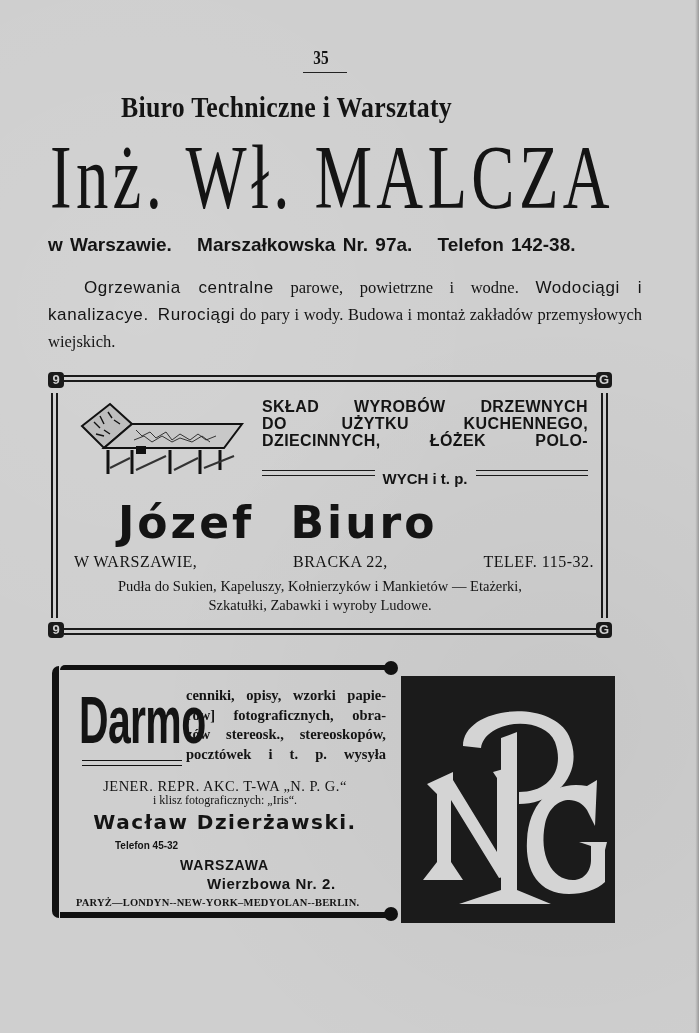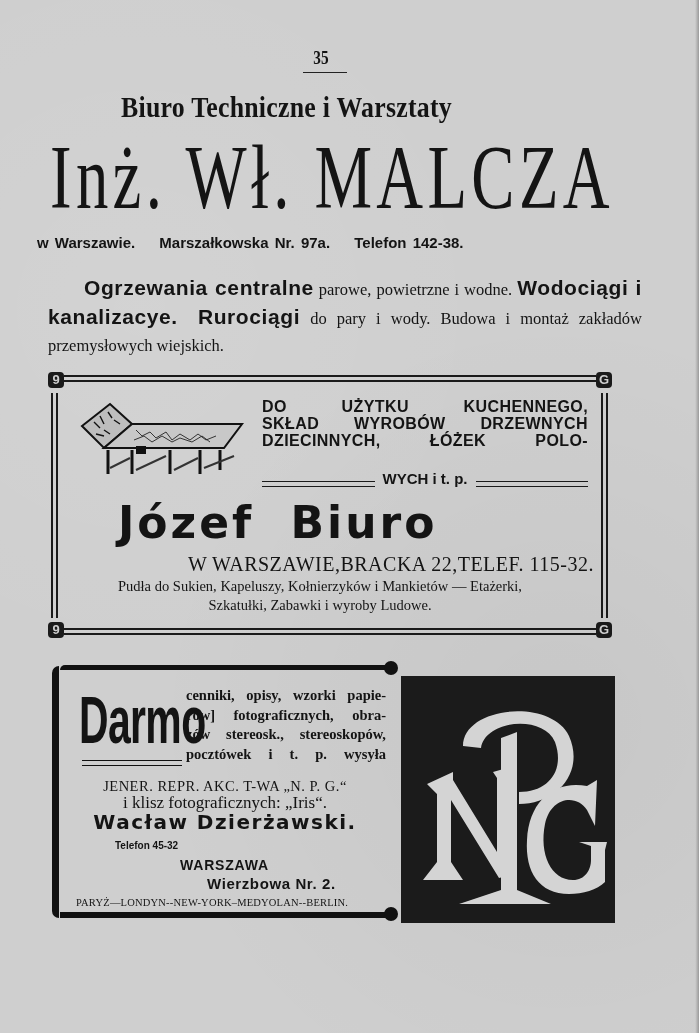--- a/index.html
+++ b/index.html
@@ -15,54 +15,54 @@
   .page-edge { position:absolute; right:0; top:0; width:4px; height:1033px; background:linear-gradient(to right, #cfcfcf, #9a9a9a); }
   .abs { position:absolute; }
 
   
   .page-num { left:312px; top:48px; font-size:18px; font-family:"Liberation Serif", serif; font-weight:bold; transform:scaleX(0.85); }
   .page-num-rule { left:303px; top:72px; width:44px; height:1px; background:#222; }
 
   
   .malcza-sub { left:121px; top:90px; font-family:"Liberation Serif", serif; font-weight:bold; font-size:30px; transform:scaleX(0.86); transform-origin:left top; letter-spacing:0.3px; }
   .malcza-title { left:50px; top:133px; font-family:"Liberation Serif", serif; font-size:90px; line-height:90px; transform:scaleX(0.72); transform-origin:left top; letter-spacing:6px; white-space:nowrap; }
-  .malcza-addr { left:37px; top:234px; font-family:"Liberation Sans", sans-serif; font-weight:bold; font-size:15px; white-space:nowrap; word-spacing:2px; }
+  .malcza-addr { left:48px; top:234px; font-family:"Liberation Sans", sans-serif; font-weight:bold; font-size:19px; white-space:nowrap; word-spacing:2px; }
   .malcza-addr span { margin-right:18px; }
   .malcza-body { left:48px; top:274px; width:594px; font-size:16.5px; line-height:27px; text-align:justify; }
-  .bold-sans { font-family:"Liberation Sans", sans-serif; font-weight:bold; font-size:21px; letter-spacing:0.6px; }
+  .bold-sans { font-family:"Liberation Sans", sans-serif; font-weight:normal; font-size:17px; letter-spacing:0.6px; }
 
   
   .frame-h { height:2px; background:#1a1a1a; }
   .frame-v { width:2px; background:#1a1a1a; }
   .scroll-orn { width:16px; height:16px; background:#1a1a1a; border-radius:4px; color:#cfcfcf; font-family:"Liberation Sans", sans-serif; font-weight:bold; font-size:13px; line-height:16px; text-align:center; }
   .drabik-list { left:262px; top:398px; width:326px; font-family:"Liberation Sans", sans-serif; font-weight:bold; font-size:16px; line-height:17px; text-align:justify; letter-spacing:0.4px; }
   .drabik-list .ln { display:block; text-align-last:justify; }
-  .drabik-last { left:262px; top:470px; width:326px; display:flex; align-items:flex-end; gap:8px; font-family:"Liberation Sans", sans-serif; font-weight:bold; font-size:15px; }
+  .drabik-last { left:262px; top:470px; width:326px; display:flex; align-items:flex-start; gap:8px; font-family:"Liberation Sans", sans-serif; font-weight:bold; font-size:15px; }
   .dbl-rule { flex:1; height:4px; border-top:1.5px solid #1a1a1a; border-bottom:1.5px solid #1a1a1a; }
   .drabik-name { left:118px; top:497px; font-family:"DejaVu Sans", sans-serif; font-weight:bold; font-size:44px; letter-spacing:3px; word-spacing:18px; }
-  .drabik-addr { left:74px; top:553px; width:520px; display:flex; justify-content:flex-end; font-size:20px; letter-spacing:0.5px; }
+  .drabik-addr { left:74px; top:553px; width:520px; display:flex; justify-content:space-between; font-size:16px; letter-spacing:0.5px; }
   .drabik-goods { left:118px; top:577px; width:404px; font-size:14.5px; line-height:19px; text-align:justify; text-align-last:center; }
 
   
   .darmo-frame-top { left:60px; top:665px; width:330px; height:5px; background:#111; border-radius:10px 0 0 0; }
   .darmo-frame-left { left:52px; top:666px; width:7px; height:252px; background:#111; border-radius:10px 0 0 10px; }
   .darmo-frame-bot { left:60px; top:912px; width:330px; height:6px; background:#111; }
   .knob { width:14px; height:14px; background:#111; border-radius:50%; }
   .darmo-word { left:79px; top:684px; font-family:"Liberation Sans", sans-serif; font-weight:bold; font-size:66px; line-height:72px; transform:scaleX(0.62); transform-origin:left top; letter-spacing:-1px; }
   .darmo-rule { left:82px; top:760px; width:100px; height:4px; border-top:1.5px solid #111; border-bottom:1.5px solid #111; }
   .darmo-text { left:186px; top:686px; width:200px; font-size:14.5px; line-height:19.5px; text-align:justify; text-align-last:justify; font-weight:bold; }
   .darmo-text .ln { display:block; }
   .darmo-center { left:60px; width:330px; text-align:center; }
   .jener { top:778px; font-size:14.5px; letter-spacing:0.5px; }
-  .klisz { top:793px; font-size:17px; }
+  .klisz { top:793px; font-size:12px; }
   .wac { top:810px; font-family:"DejaVu Sans", sans-serif; font-weight:bold; font-size:20px; letter-spacing:1.5px; }
   .tel { left:108px; top:840px; font-family:"Liberation Sans", sans-serif; font-weight:bold; font-size:10px;margin-left:7px; }
   .waw { left:180px; top:857px; font-family:"Liberation Sans", sans-serif; font-weight:bold; font-size:14px; letter-spacing:0.8px; }
   .wierz { left:207px; top:875px; font-family:"Liberation Sans", sans-serif; font-weight:bold; font-size:15px; letter-spacing:0.6px; }
-  .cities { left:76px; top:897px; font-family:"Liberation Serif", serif; font-weight:normal; font-size:10.5px; letter-spacing:0.2px; }
+  .cities { left:76px; top:897px; font-family:"Liberation Serif", serif; font-weight:bold; font-size:10.5px; letter-spacing:0.2px; }
 
   
   .logo-box { left:401px; top:676px; width:214px; height:247px; background:#1b1b1b; }
   .logo-box svg { width:100%; height:100%; }
 </style>
 </head>
 <body>
 
 <div class="page-edge"></div>
 
@@ -119,22 +119,22 @@
         <line x1="36" y1="70" x2="56" y2="60"></line>
         <line x1="62" y1="72" x2="92" y2="58"></line>
         <line x1="100" y1="72" x2="124" y2="60"></line>
         <line x1="130" y1="70" x2="160" y2="58"></line>
       </g>
       <rect x="62" y="48" width="10" height="8" fill="#111"></rect>
     </svg>
   </div>
 
   <div class="abs drabik-list">
+    <span class="ln">SKŁAD WYROBÓW DRZEWNYCH</span>
     <span class="ln">DO UŻYTKU KUCHENNEGO,</span>
-    <span class="ln">SKŁAD WYROBÓW DRZEWNYCH</span>
     <span class="ln">DZIECINNYCH, ŁÓŻEK POLO-</span>
   </div>
   <div class="abs drabik-last">
     <div class="dbl-rule"></div>
     <span>WYCH i t. p.</span>
     <div class="dbl-rule"></div>
   </div>
 
   <div class="abs drabik-name">Józef Biuro</div>
 

